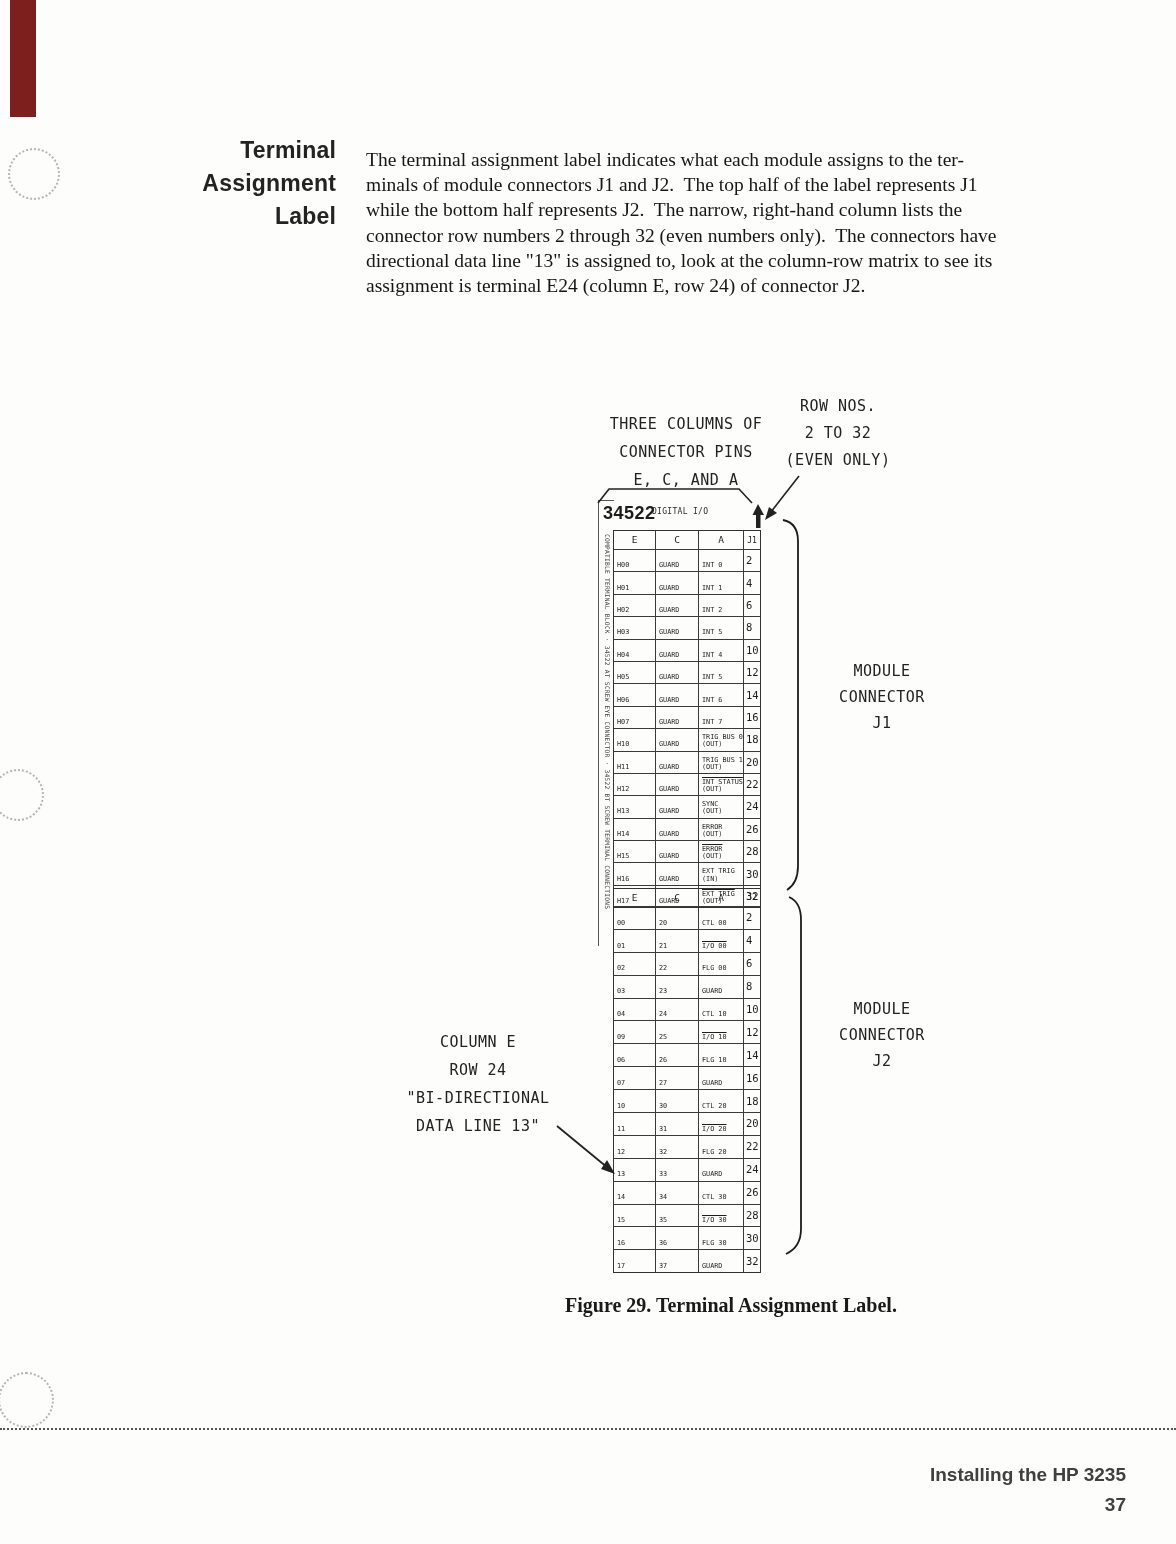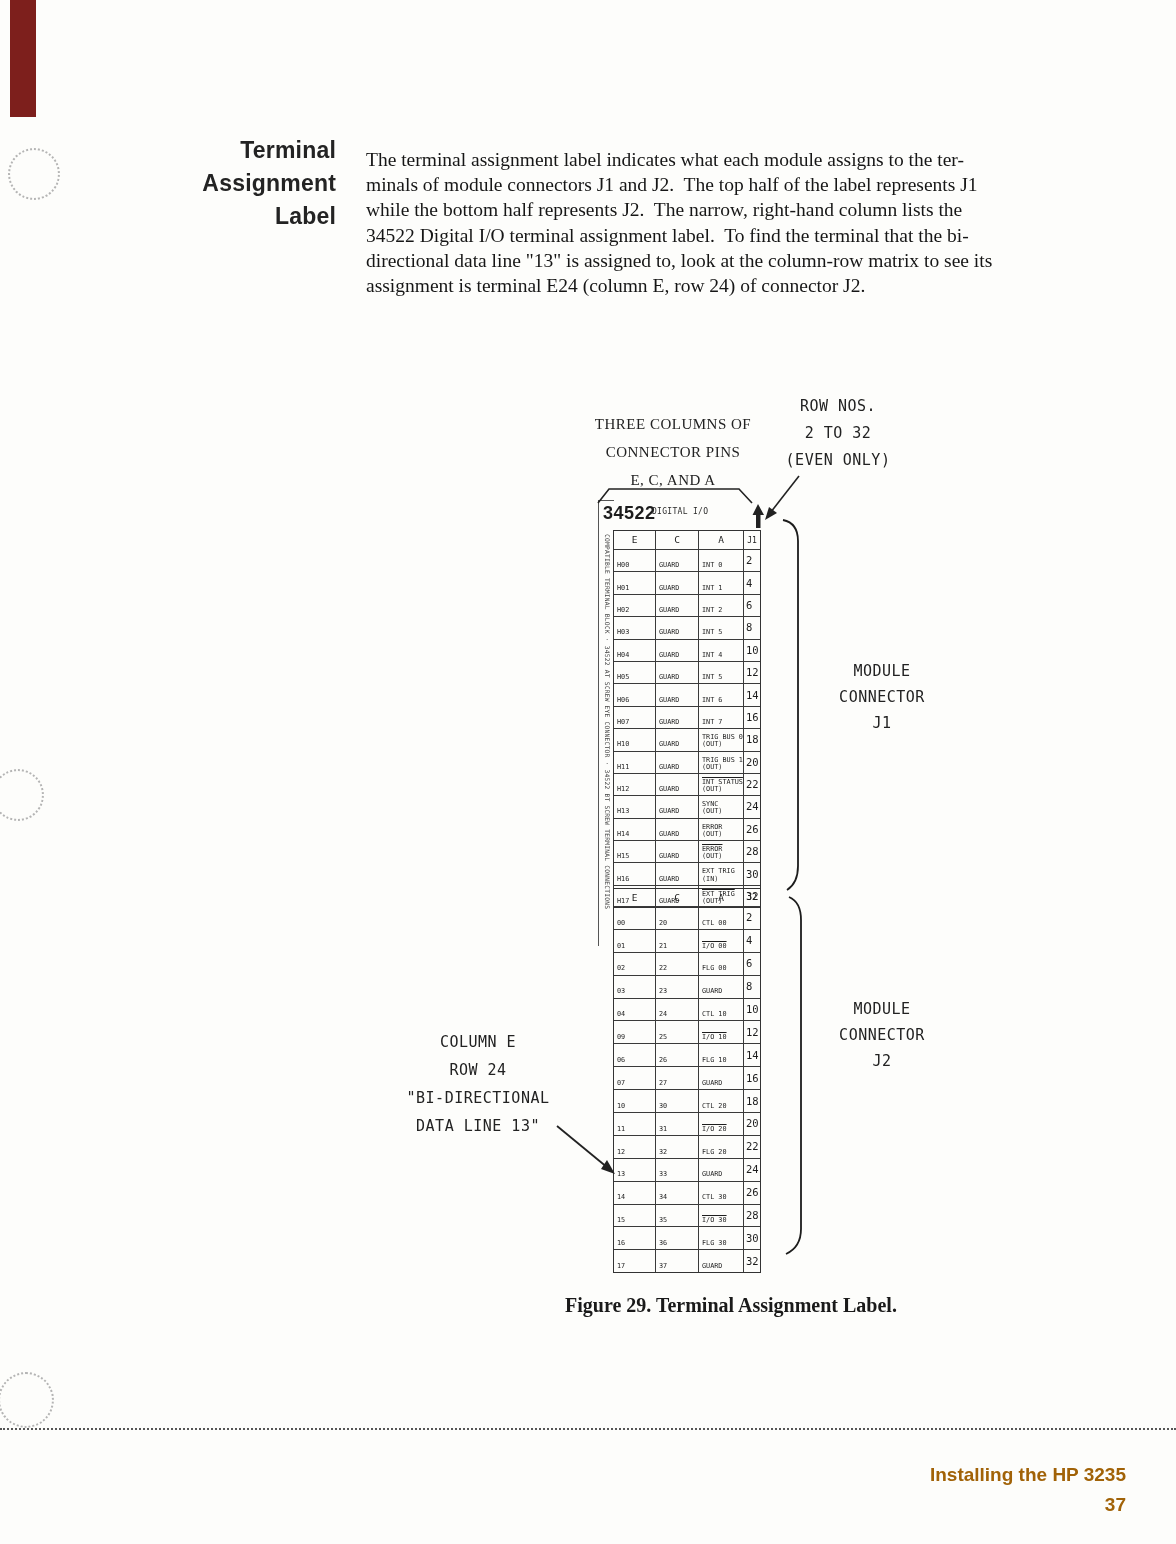--- a/index.html
+++ b/index.html
@@ -15,21 +15,21 @@
   
   .heading{left:148px;top:134px;width:188px;text-align:right;
     font-family:"Liberation Sans",sans-serif;font-weight:bold;font-size:23px;
     line-height:33px;color:#232323;letter-spacing:.2px;}
   
   .body-text{left:366px;top:147px;width:752px;font-size:19.5px;line-height:25.2px;}
   .body-text div{white-space:pre-wrap;}
   
   .draft{font-family:"DejaVu Sans Mono",monospace;color:#222;font-size:15px;
     line-height:28px;letter-spacing:.5px;text-align:center;}
-  .note-cols{left:588px;top:410px;width:170px;font-family:Liberation Serif, serif;}
+  .note-cols{left:601px;top:410px;width:170px;}
   .note-rows{left:768px;top:393px;width:140px;line-height:27px;}
   .note-cell{left:383px;top:1028px;width:190px;}
   .note-j1{left:822px;top:658px;width:120px;line-height:26px;}
   .note-j2{left:822px;top:996px;width:120px;line-height:26px;}
   
   .lbl-model{left:603px;top:503px;font-family:"Liberation Sans",sans-serif;
     font-weight:bold;font-size:18px;color:#1c1c1c;letter-spacing:.5px;}
   .lbl-type{left:652px;top:507px;font-family:"DejaVu Sans Mono",monospace;
     font-size:8px;color:#2a2a2a;letter-spacing:.3px;}
   
@@ -58,42 +58,42 @@
   .tcell.c3{width:16px;font-size:10.5px;line-height:11px;align-items:center;
     padding:0 0 0 2px;}
   .tcell.h{font-size:9.5px;align-items:center;justify-content:center;padding:0;}
   .tcell.h.c3{font-size:8px;}
   .ov{text-decoration:overline;}
   
   .caption{left:565px;top:1294px;font-size:20px;font-weight:bold;color:#1a1a1a;}
   .dotted-rule{left:0;top:1428px;width:1176px;border-top:2px dotted #555;height:0;}
   .footer{left:700px;top:1460px;width:426px;text-align:right;
     font-family:"Liberation Sans",sans-serif;font-weight:bold;font-size:19px;
-    line-height:30px;color:#a16207;}
+    line-height:30px;color:#404040;}
   svg.overlay{position:absolute;left:0;top:0;pointer-events:none;}
 </style>
 </head>
 <body>
 
 <div class="tab"></div>
 <div class="hole" style="left:8px;top:148px;width:48px;height:48px;"></div>
 <div class="hole" style="left:-8px;top:769px;width:48px;height:48px;"></div>
 <div class="hole" style="left:-2px;top:1372px;width:52px;height:52px;"></div>
 
 <div class="abs heading">
     <div>Terminal</div>
     <div>Assignment</div>
     <div>Label</div>
   </div>
 
 <div class="abs body-text">
     <div>The terminal assignment label indicates what each module assigns to the ter-</div>
     <div>minals of module connectors J1 and J2.  The top half of the label represents J1</div>
     <div>while the bottom half represents J2.  The narrow, right-hand column lists the</div>
-    <div>34522 Digital I/O terminal assignment label.  To find the terminal that the bi-</div>
+    <div>connector row numbers 2 through 32 (even numbers only).  The connectors have</div>
     <div>directional data line "13" is assigned to, look at the column-row matrix to see its</div>
     <div>assignment is terminal E24 (column E, row 24) of connector J2.</div>
   </div>
 
 <div class="abs draft note-cols">
     <div>THREE COLUMNS OF</div>
     <div>CONNECTOR PINS</div>
     <div>E, C, AND A</div>
   </div>
 <div class="abs draft note-rows">

